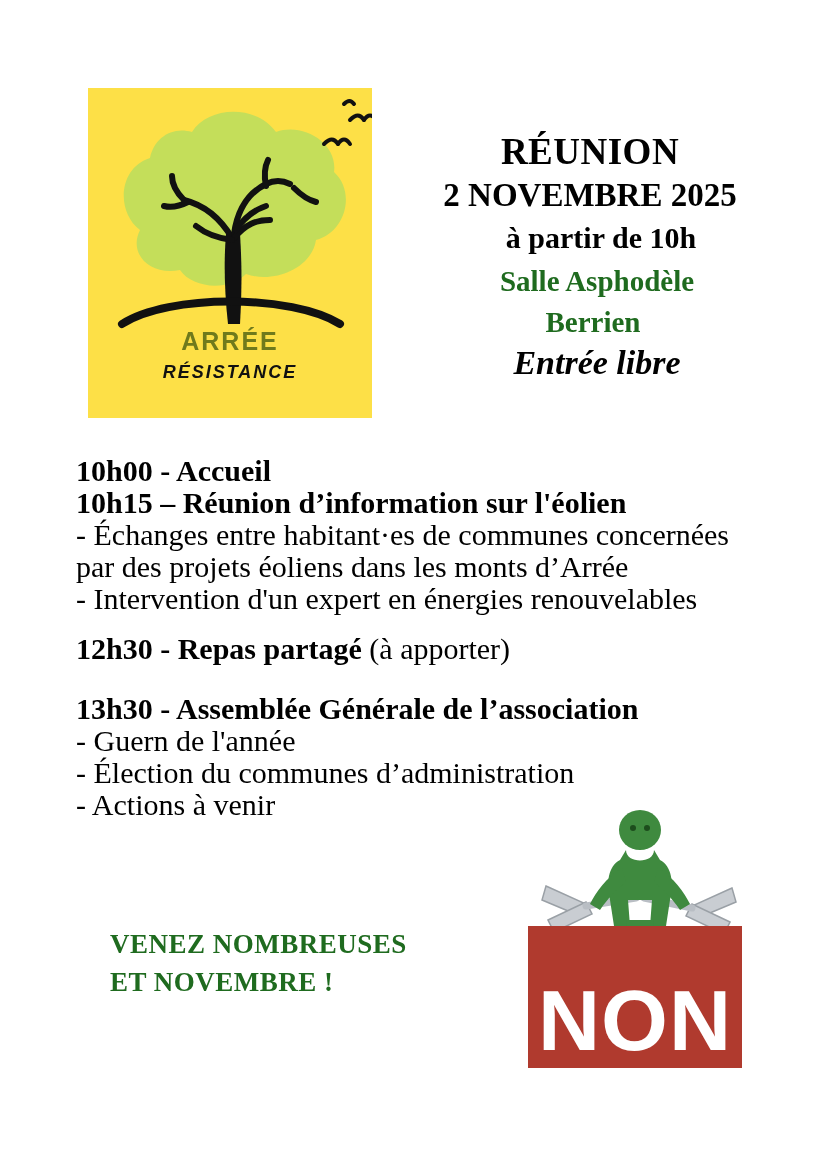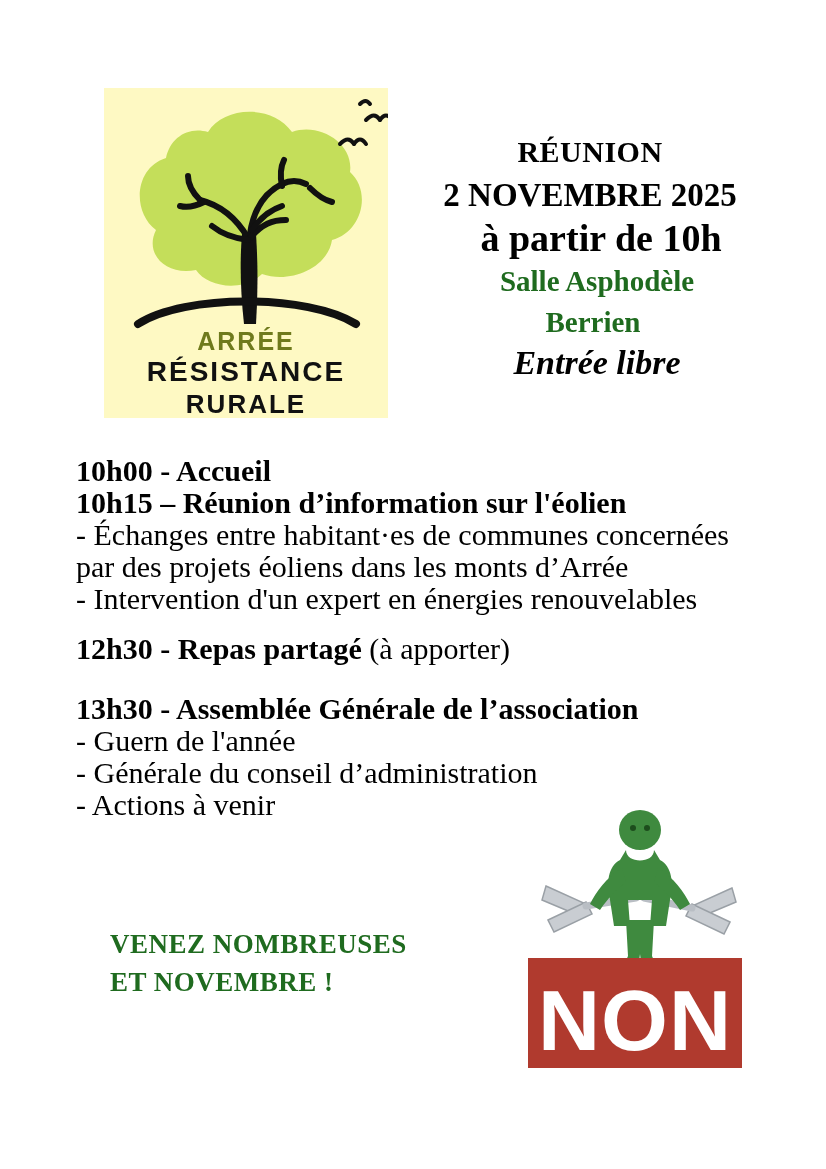--- a/index.html
+++ b/index.html
@@ -20,25 +20,25 @@
   .header {
     position: absolute;
     top: 88px;
     left: 0;
     width: 826px;
     height: 340px;
   }
 
   .logo-box {
     position: absolute;
-    left: 104px;
+    left: 88px;
     top: 0px;
     width: 284px;
     height: 330px;
-    background: #fef9c3;
+    background: #fde047;
   }
   .logo-art {
     position: absolute;
     left: 0;
     top: 0;
     width: 284px;
     height: 260px;
   }
   .logo-text {
     position: absolute;
@@ -50,49 +50,50 @@
     font-weight: bold;
     letter-spacing: 2px;
   }
   .logo-line1 {
     color: #6f7a1c;
     font-size: 25px;
     line-height: 30px;
   }
   .logo-line2 {
     color: #111111;
-    font-size: 28px;
+    font-size: 18px;
     line-height: 32px;
+    font-style: italic;
   }
   .logo-line3 {
     color: #111111;
     font-size: 26px;
     line-height: 32px;
   }
 
   .title-block {
     position: absolute;
     left: 380px;
     top: 42px;
     width: 420px;
     text-align: center;
   }
   .title-l1 {
-    font-size: 30px;
+    font-size: 37px;
     font-weight: bold;
     line-height: 44px;
     letter-spacing: 0.5px;
   }
   .title-l2 {
     font-size: 33px;
     font-weight: bold;
     line-height: 42px;
   }
   .title-l3 {
-    font-size: 38px;
+    font-size: 30px;
     font-weight: bold;
     line-height: 44px;
     padding-left: 22px;
     font-family: Liberation Serif, serif;
   }
   .title-l4 {
     font-size: 29px;
     font-weight: bold;
     line-height: 42px;
     color: #1f6b1f;
@@ -151,21 +152,21 @@
     left: 528px;
     top: 808px;
     width: 222px;
     height: 260px;
   }
   .non-box {
     position: absolute;
     left: 0;
     bottom: 0;
     width: 214px;
-    height: 110px;
+    height: 142px;
     background: #b03a2e;
   }
   .non-text {
     position: absolute;
     left: 0;
     bottom: -6px;
     width: 214px;
     text-align: center;
     color: #ffffff;
     font-family: "Liberation Sans", sans-serif;
@@ -215,21 +216,20 @@
         <path d="M262 32 C268 26 272 26 276 32"></path>
         <path d="M276 32 C280 26 284 26 288 32"></path>
         <path d="M236 56 C242 50 246 50 250 56"></path>
         <path d="M250 56 C254 50 258 50 262 56"></path>
         <path d="M256 16 C260 12 263 12 266 16"></path>
       </g>
     </svg>
     <div class="logo-text">
       <div class="logo-line1">ARRÉE</div>
       <div class="logo-line2">RÉSISTANCE</div>
-      <div class="logo-line3">RURALE</div>
     </div>
   </div>
 
   <div class="title-block">
     <div class="title-l1">RÉUNION</div>
     <div class="title-l2">2 NOVEMBRE 2025</div>
     <div class="title-l3">à partir de 10h</div>
     <div class="title-l4">Salle Asphodèle</div>
     <div class="title-l5">Berrien</div>
     <div class="title-l6">Entrée libre</div>
@@ -250,21 +250,21 @@
   <div class="gap-sm"></div>
 
   <p class="para-block">
     <span class="bold">12h30 - Repas partagé</span><span> (à apporter)</span>
   </p>
 
   <div class="gap-md"></div>
 
   <p class="para-block bold">13h30 - Assemblée Générale de l’association</p>
   <p class="para-block">- Guern de l'année</p>
-  <p class="para-block">- Générale du conseil d’administration</p>
+  <p class="para-block">- Élection du communes d’administration</p>
   <p class="para-block">- Actions à venir</p>
 </div>
 
 <div class="cta">
   <div>VENEZ NOMBREUSES</div>
   <div>ET NOVEMBRE !</div>
 </div>
 
 <div class="non-emblem">
 

